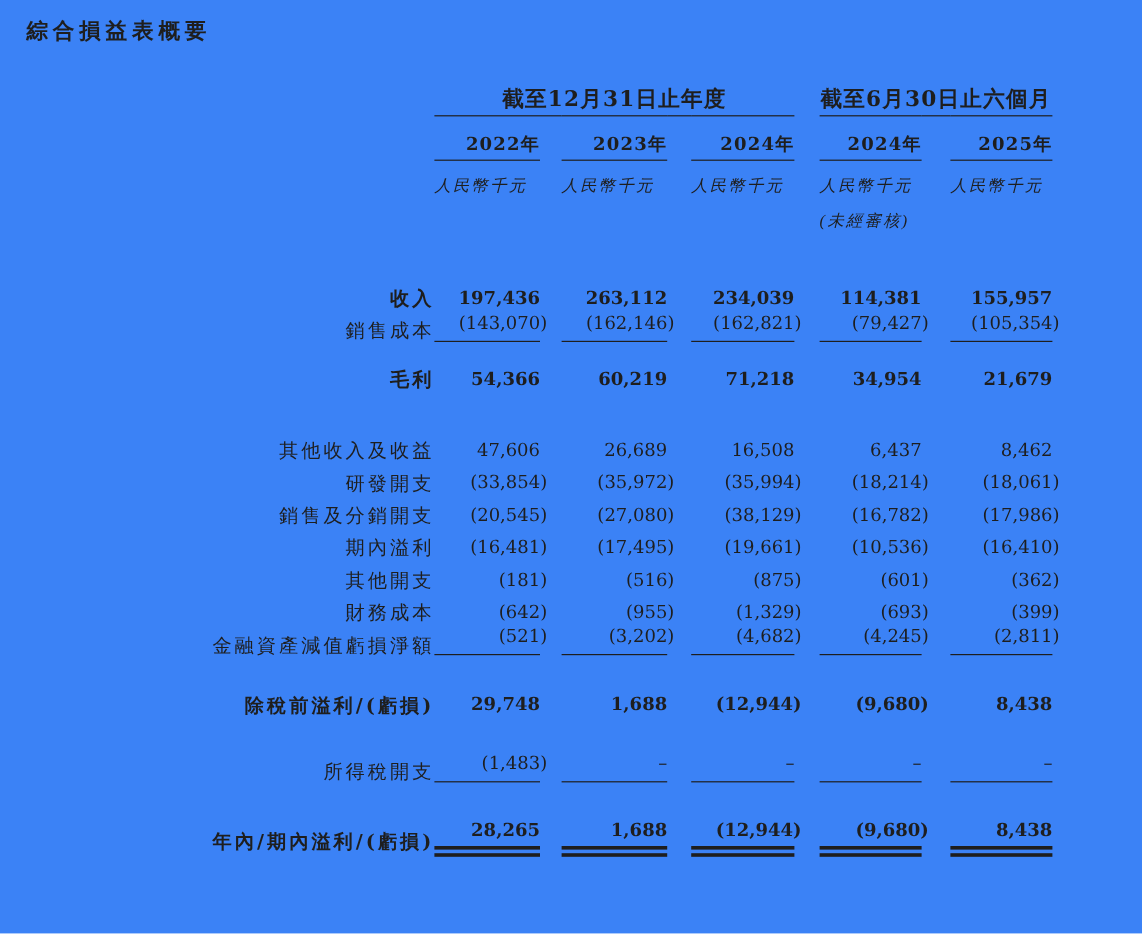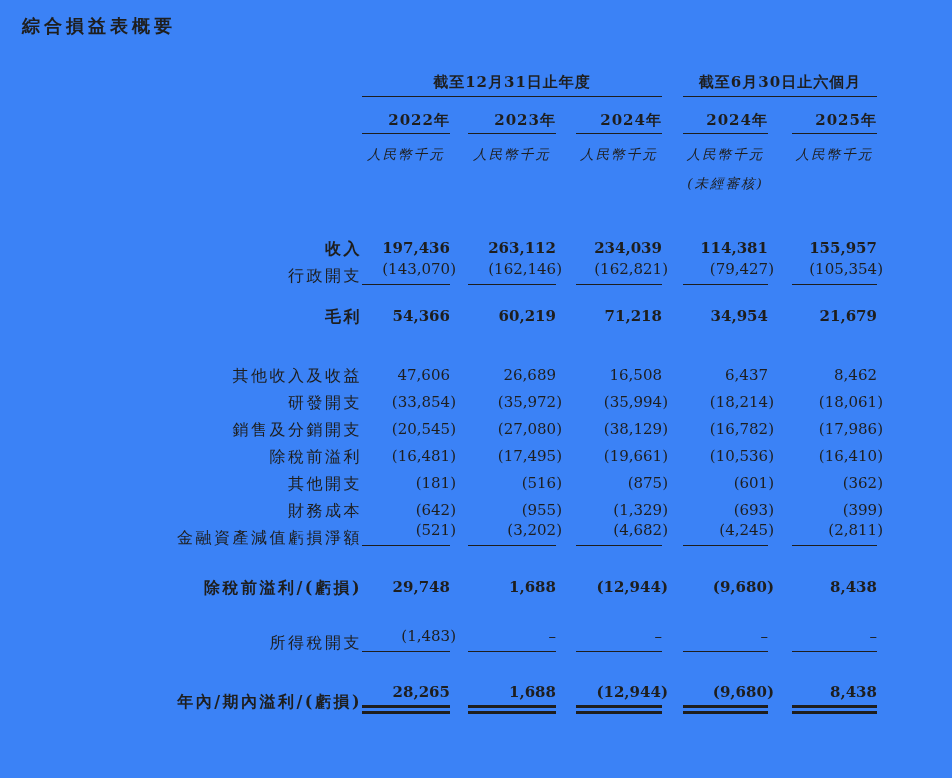--- a/index.html
+++ b/index.html
@@ -29,38 +29,39 @@
   col.c-n4{width:85px;}  col.c-g4{width:24px;}
   col.c-n5{width:85px;}
   td, th {
     padding:0;
     vertical-align:bottom;
     line-height:17px;
     font-weight:normal;
     white-space:nowrap;
   }
   .group-head {
-    font-weight:bold; font-size:15px; text-align:center;
+    font-weight:bold; font-size:18px; text-align:center;
     letter-spacing:1px;
     border-bottom:1.5px solid #1e1e1e;
     padding-bottom:5px;
   }
   tr.group-row { height:24px; }
   tr.year-row { height:37px; }
   .year {
     font-weight:bold; font-size:15px; text-align:right;
     letter-spacing:1px;
     border-bottom:1.5px solid #1e1e1e;
     padding-bottom:4px;
   }
   tr.unit-row { height:30px; }
   tr.note-row { height:29px; }
   .unit {
-    font-style:italic; font-size:13.5px; text-align:center;
+    font-style:italic; font-size:13.5px; 
     letter-spacing:2px;
+    font-family:Liberation Serif, serif;
   }
   tr.data { height:27px; }
   .lbl { font-size:16px; letter-spacing:2.5px; text-align:right; }
   .num { font-size:15px; text-align:right; }
   tr.bold .lbl, tr.bold .num { font-weight:bold; }
   tr.rule .num { border-bottom:1.5px solid #1e1e1e; padding-bottom:6px; }
   tr.drule .num { border-bottom:9px double #1e1e1e; padding-bottom:4px; }
   .num .hang { display:inline-block; margin-right:-6px; }
   .s38{height:38px;} .s13{height:13px;} .s32{height:32px;}
   .s23{height:23px;} .s28{height:28px;} .s31{height:31px;}
@@ -143,21 +144,21 @@
       <td class="num"><span>263,112</span></td>
       <td></td>
       <td class="num"><span>234,039</span></td>
       <td></td>
       <td class="num"><span>114,381</span></td>
       <td></td>
       <td class="num"><span>155,957</span></td>
     </tr>
 
     <tr class="data rule">
-      <td class="lbl">行政開支</td>
+      <td class="lbl">銷售成本</td>
       <td class="num"><span class="hang">(143,070)</span></td>
       <td></td>
       <td class="num"><span class="hang">(162,146)</span></td>
       <td></td>
       <td class="num"><span class="hang">(162,821)</span></td>
       <td></td>
       <td class="num"><span class="hang">(79,427)</span></td>
       <td></td>
       <td class="num"><span class="hang">(105,354)</span></td>
     </tr>
@@ -216,21 +217,21 @@
       <td class="num"><span class="hang">(27,080)</span></td>
       <td></td>
       <td class="num"><span class="hang">(38,129)</span></td>
       <td></td>
       <td class="num"><span class="hang">(16,782)</span></td>
       <td></td>
       <td class="num"><span class="hang">(17,986)</span></td>
     </tr>
 
     <tr class="data">
-      <td class="lbl">除稅前溢利</td>
+      <td class="lbl">期內溢利</td>
       <td class="num"><span class="hang">(16,481)</span></td>
       <td></td>
       <td class="num"><span class="hang">(17,495)</span></td>
       <td></td>
       <td class="num"><span class="hang">(19,661)</span></td>
       <td></td>
       <td class="num"><span class="hang">(10,536)</span></td>
       <td></td>
       <td class="num"><span class="hang">(16,410)</span></td>
     </tr>

